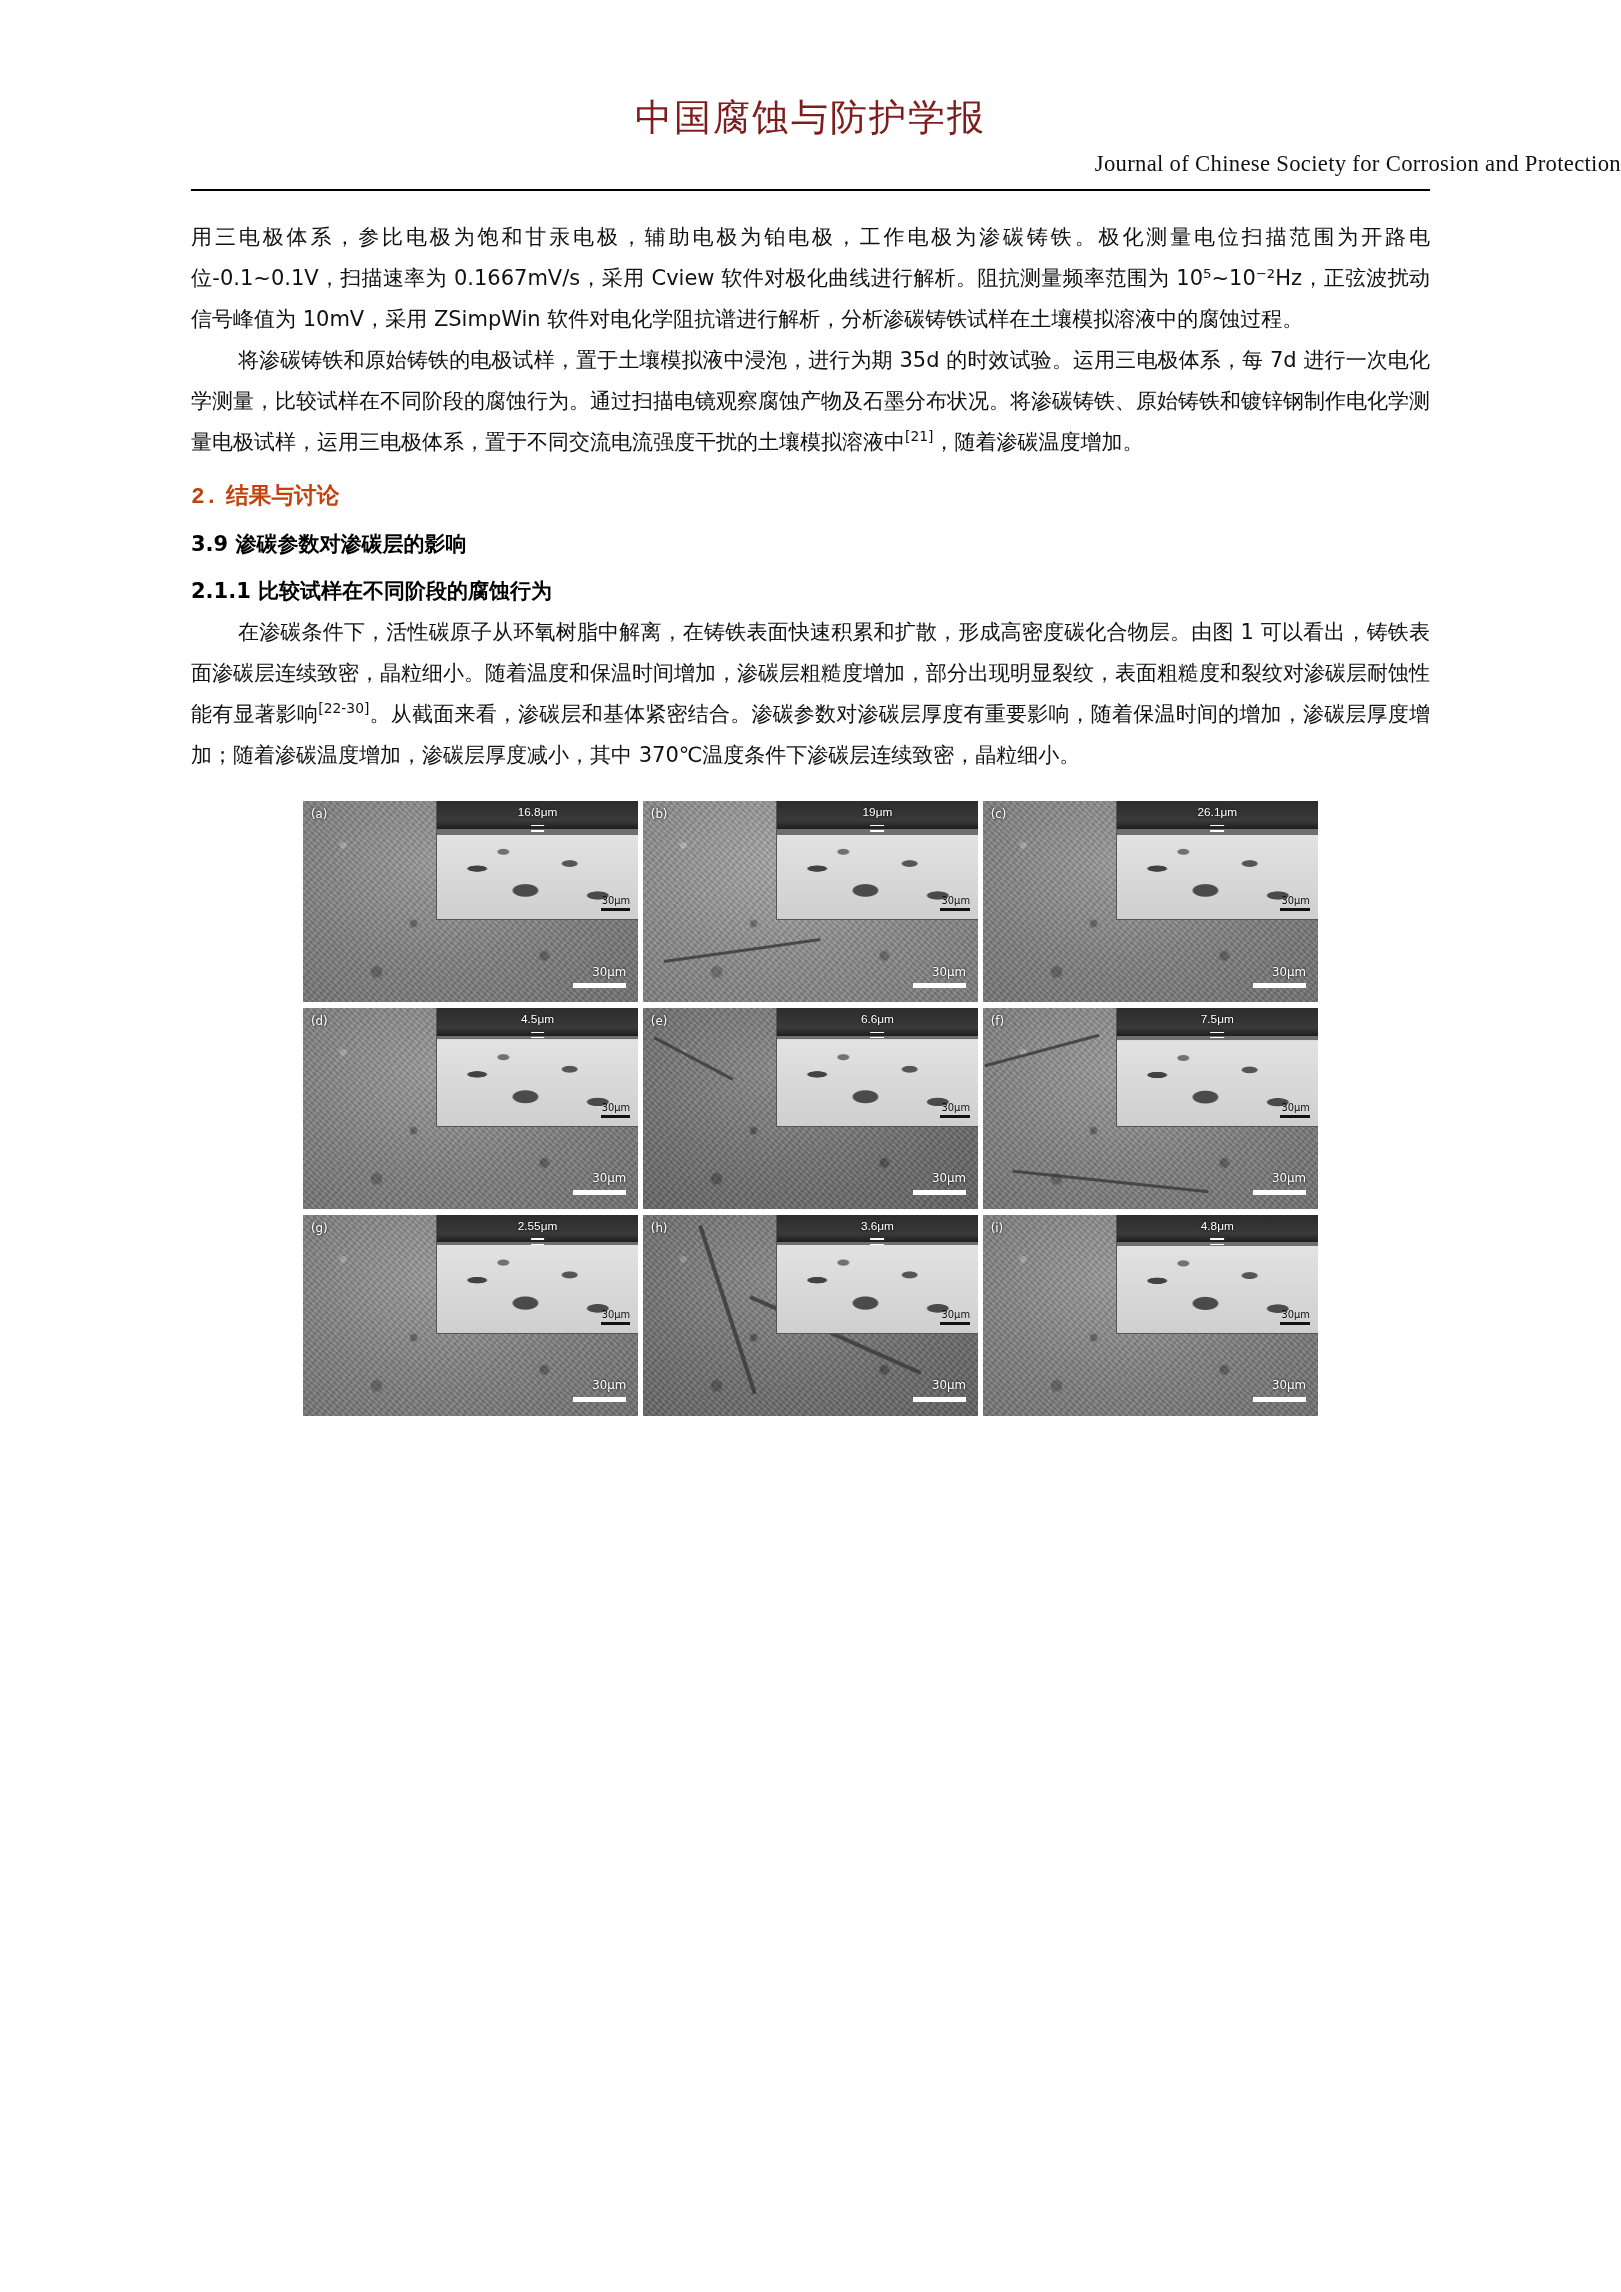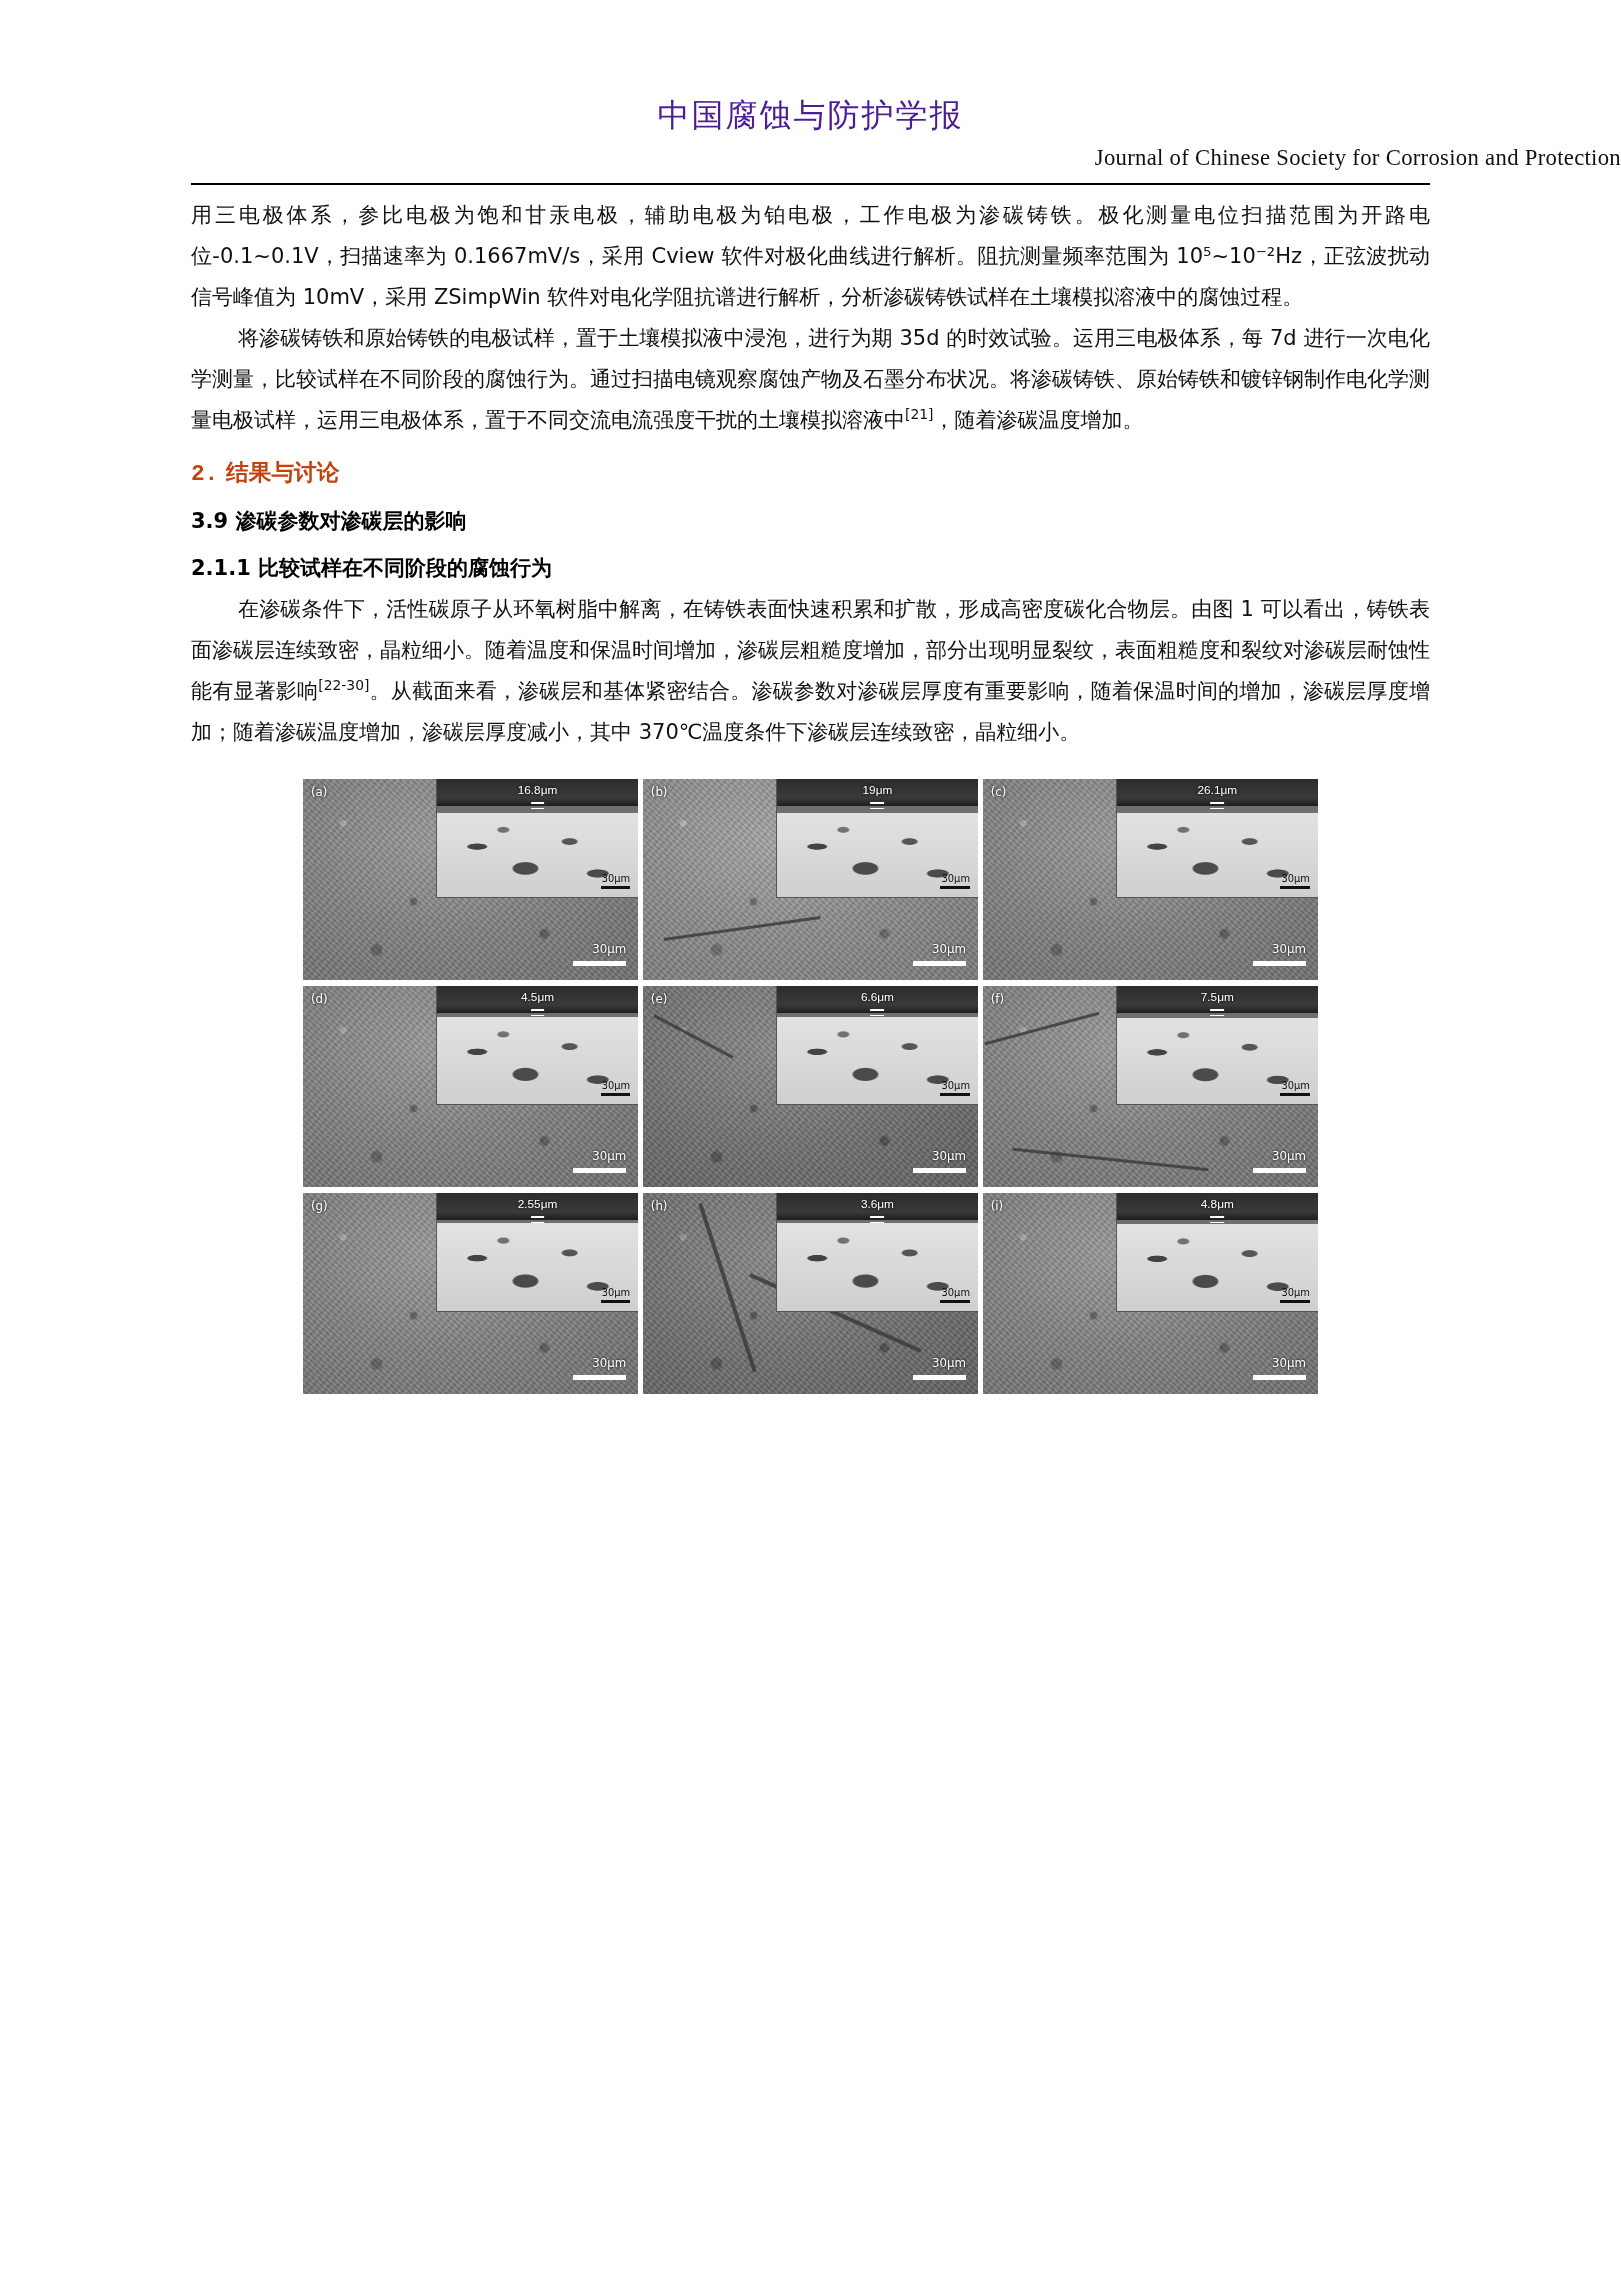--- a/index.html
+++ b/index.html
@@ -21,42 +21,42 @@
     height: 2292px;
     box-sizing: border-box;
     padding: 0;
   }
   .header {
     text-align: center;
     padding-top: 95px;
   }
   .header .cn-title {
     font-family: "DejaVu Sans", sans-serif;
-    font-size: 32px;
+    font-size: 37px;
     letter-spacing: 2px;
     line-height: 1.25;
-    color: #4c1d95;
+    color: #7f1d1d;
     text-align: center;
   }
   .header .en-title {
     font-family: "Liberation Serif", serif;
     font-size: 22.7px;
     margin-top: 9.9px;
     letter-spacing: 0.3px;
     color: #111;
     text-align: right;
   }
   .header-rule {
     width: 1239px;
     margin: 11.8px auto 0 auto;
     border-bottom: 2.5px solid #000;
   }
   .content {
     width: 1239px;
-    margin: 0 auto;
+    margin: 16px auto;
     padding-top: 10px;
   }
   p.body-text {
     margin: 0;
     font-family: "DejaVu Sans", sans-serif;
     font-size: 21px;
     line-height: 41px;
     text-align: justify;
     text-justify: inter-ideograph;
     color: #111;

